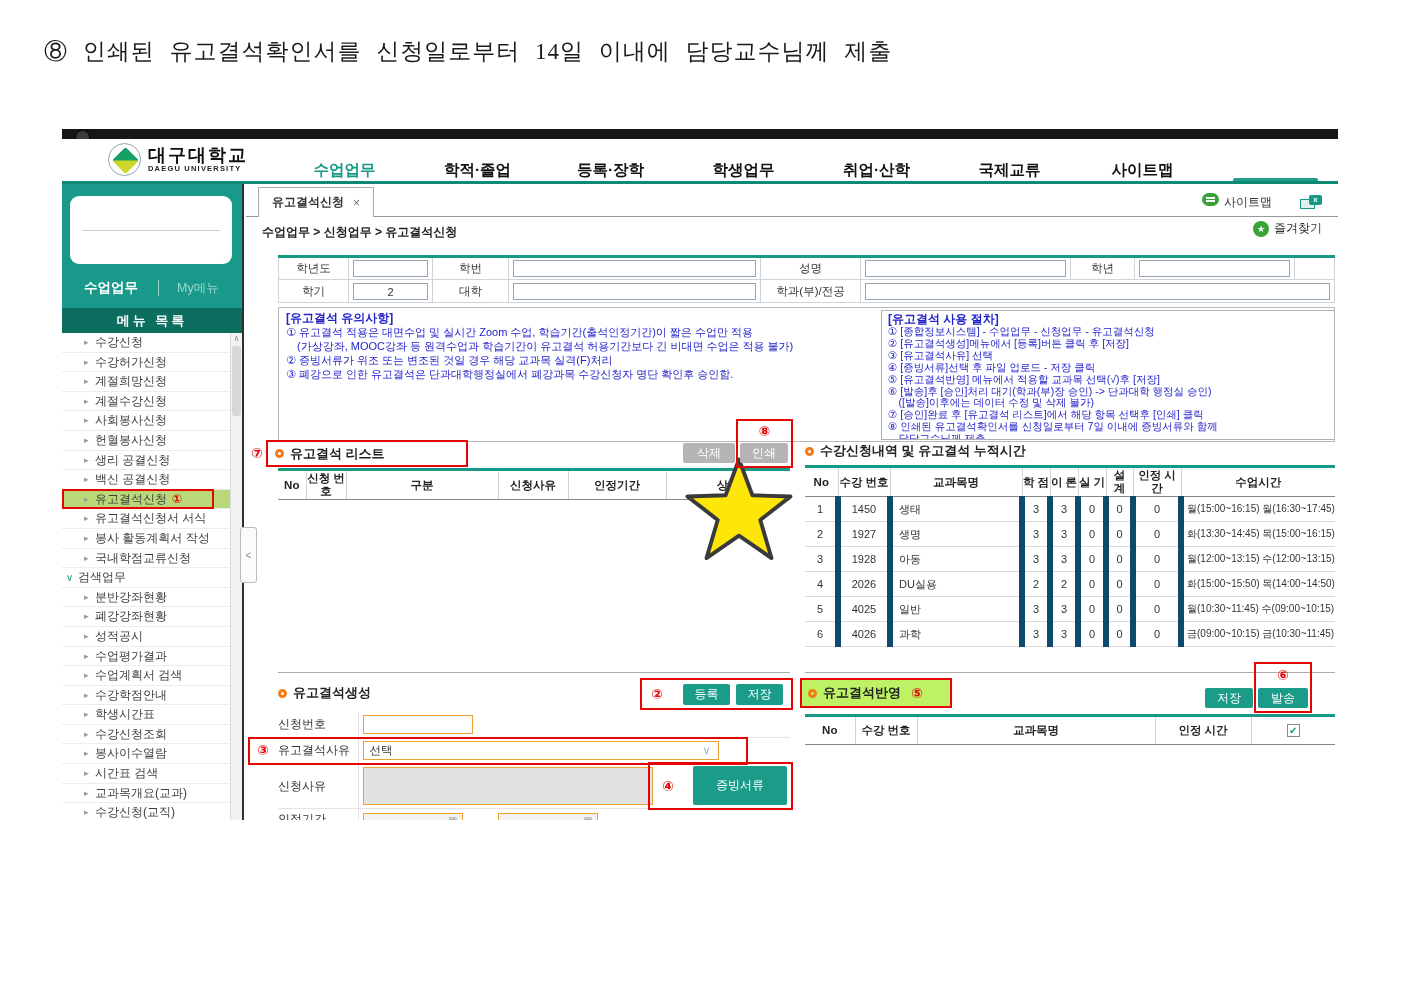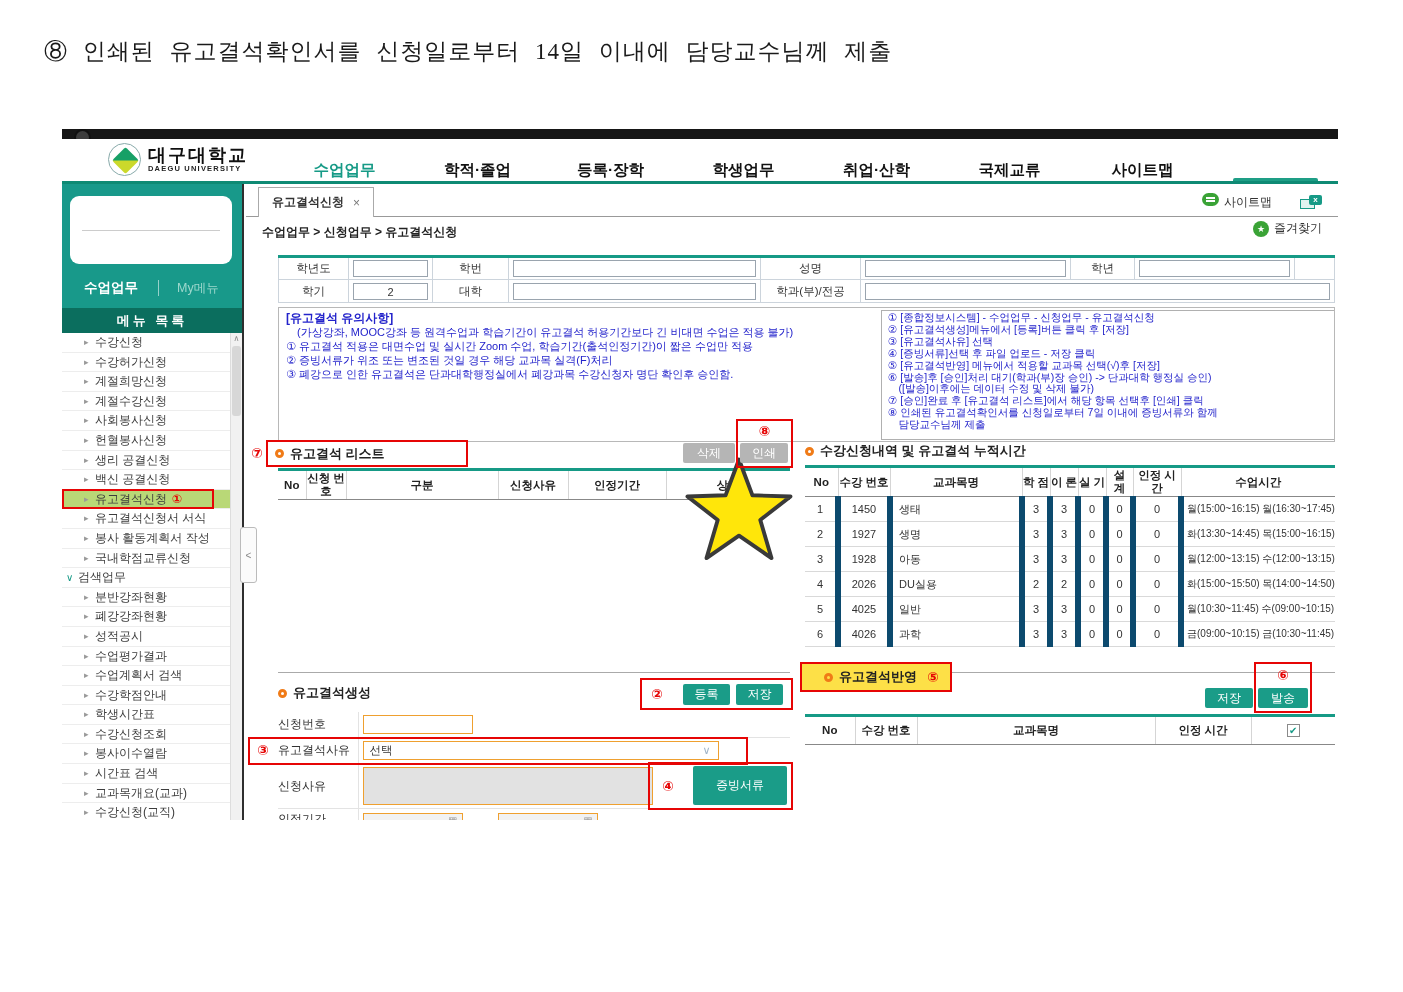--- a/index.html
+++ b/index.html
@@ -145,21 +145,21 @@
   #crebox4 { left:402px; top:578px; width:145px; height:48px; }
   #crebox4 .ann { position:absolute; left:12px; top:14px; }
   #btn-attach { left:447px; top:582px; width:94px; height:39px; line-height:39px; }
   .datein { display:inline-block; width:100px; height:17px; border:1.5px solid #efa02f; background:#f2f2f2;
             position:relative; vertical-align:middle; margin:4px 0 0 4px; }
   .datein .cal { position:absolute; right:4px; top:1px; font-size:10px; color:#999; }
   .tilde { display:inline-block; margin:4px 8px 0 10px; font-size:11px; color:#333; vertical-align:middle; }
 
   
   #sep-right { position:absolute; left:559px; top:488px; width:530px; border-top:1px solid #aaa; }
-  #reflbox { left:554px; top:478px; width:152px; height:30px; display:flex; align-items:center; padding-left:22px; background:#fde047; }
+  #reflbox { left:554px; top:494px; width:152px; height:30px; display:flex; align-items:center; padding-left:6px; background:#bef264; }
   #reflbox .ann { margin-left:10px; }
   #btn-rsave { left:959px; top:504px; width:48px; height:20px; line-height:20px; }
   #btn-send { left:1012px; top:504px; width:50px; height:20px; line-height:20px; }
   #sendbox { left:1008px; top:478px; width:58px; height:51px; text-align:center; }
   #sendbox .ann { display:block; margin-top:3px; }
   #refltable { position:absolute; left:559px; top:530px; width:530px; border-collapse:collapse; table-layout:fixed;
                border-top:3px solid #169a86; }
   #refltable th { border-bottom:1px solid #888; border-left:1px solid #d5d5d5; font-size:11.5px; height:29px; line-height:13px; color:#222; }
   #refltable th:first-child { border-left:none; }
   .cb { display:inline-block; width:13px; height:13px; border:1px solid #8a8a8a; background:#fff; font-size:10px;
@@ -309,26 +309,27 @@
         <td colspan="4">
               <div class="inp"></div>
             </td>
       </tr>
     </tbody>
       </table>
 
     <div id="noticebox">
       <div id="notice-left" class="nt">
         <div class="t">[유고결석 유의사항]</div>
+        <div>① 유고결석 적용은 대면수업 및 실시간 Zoom 수업, 학습기간(출석인정기간)이 짧은 수업만 적용</div>
         <div>　(가상강좌, MOOC강좌 등 원격수업과 학습기간이 유고결석 허용기간보다 긴 비대면 수업은 적용 불가)</div>
-        <div>① 유고결석 적용은 대면수업 및 실시간 Zoom 수업, 학습기간(출석인정기간)이 짧은 수업만 적용</div>
         <div>② 증빙서류가 위조 또는 변조된 것일 경우 해당 교과목 실격(F)처리</div>
         <div>③ 폐강으로 인한 유고결석은 단과대학행정실에서 폐강과목 수강신청자 명단 확인후 승인함.</div>
       </div>
       <div id="notice-right" class="nt">
+        <div class="t">[유고결석 사용 절차]</div>
         <div>① [종합정보시스템] - 수업업무 - 신청업무 - 유고결석신청</div>
         <div>② [유고결석생성]메뉴에서 [등록]버튼 클릭 후 [저장]</div>
         <div>③ [유고결석사유] 선택</div>
         <div>④ [증빙서류]선택 후 파일 업로드 - 저장 클릭</div>
         <div>⑤ [유고결석반영] 메뉴에서 적용할 교과목 선택(√)후 [저장]</div>
         <div>⑥ [발송]후 [승인]처리 대기(학과(부)장 승인) -&gt; 단과대학 행정실 승인)</div>
         <div>　([발송]이후에는 데이터 수정 및 삭제 불가)</div>
         <div>⑦ [승인]완료 후 [유고결석 리스트]에서 해당 항목 선택후 [인쇄] 클릭</div>
         <div>⑧ 인쇄된 유고결석확인서를 신청일로부터 7일 이내에 증빙서류와 함께</div>
         <div>　담당교수님께 제출</div>

